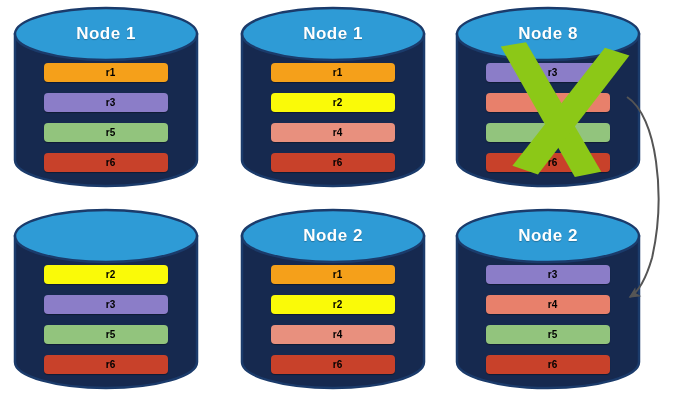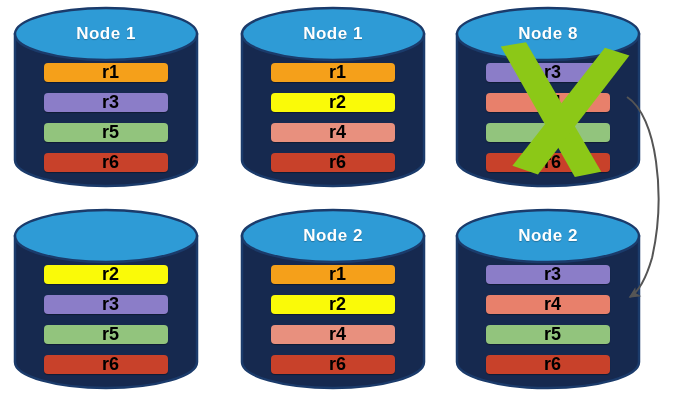--- a/index.html
+++ b/index.html
@@ -54,21 +54,21 @@
     margin-bottom: 11px;
     border-radius: 4px;
     box-shadow: 0 1px 1px rgba(0,0,0,0.35);
   }
   .bar-label {
     position: absolute;
     left: 9px;
     right: 0;
     top: 1px;
     text-align: center;
-    font-size: 18px;
+    font-size: 10px;
     font-weight: bold;
     color: #000000;
     font-family: "Liberation Sans", sans-serif;
     line-height: 17px;
   }
   .xmark {
     position: absolute;
     pointer-events: none;
   }
   .arrow-layer {

